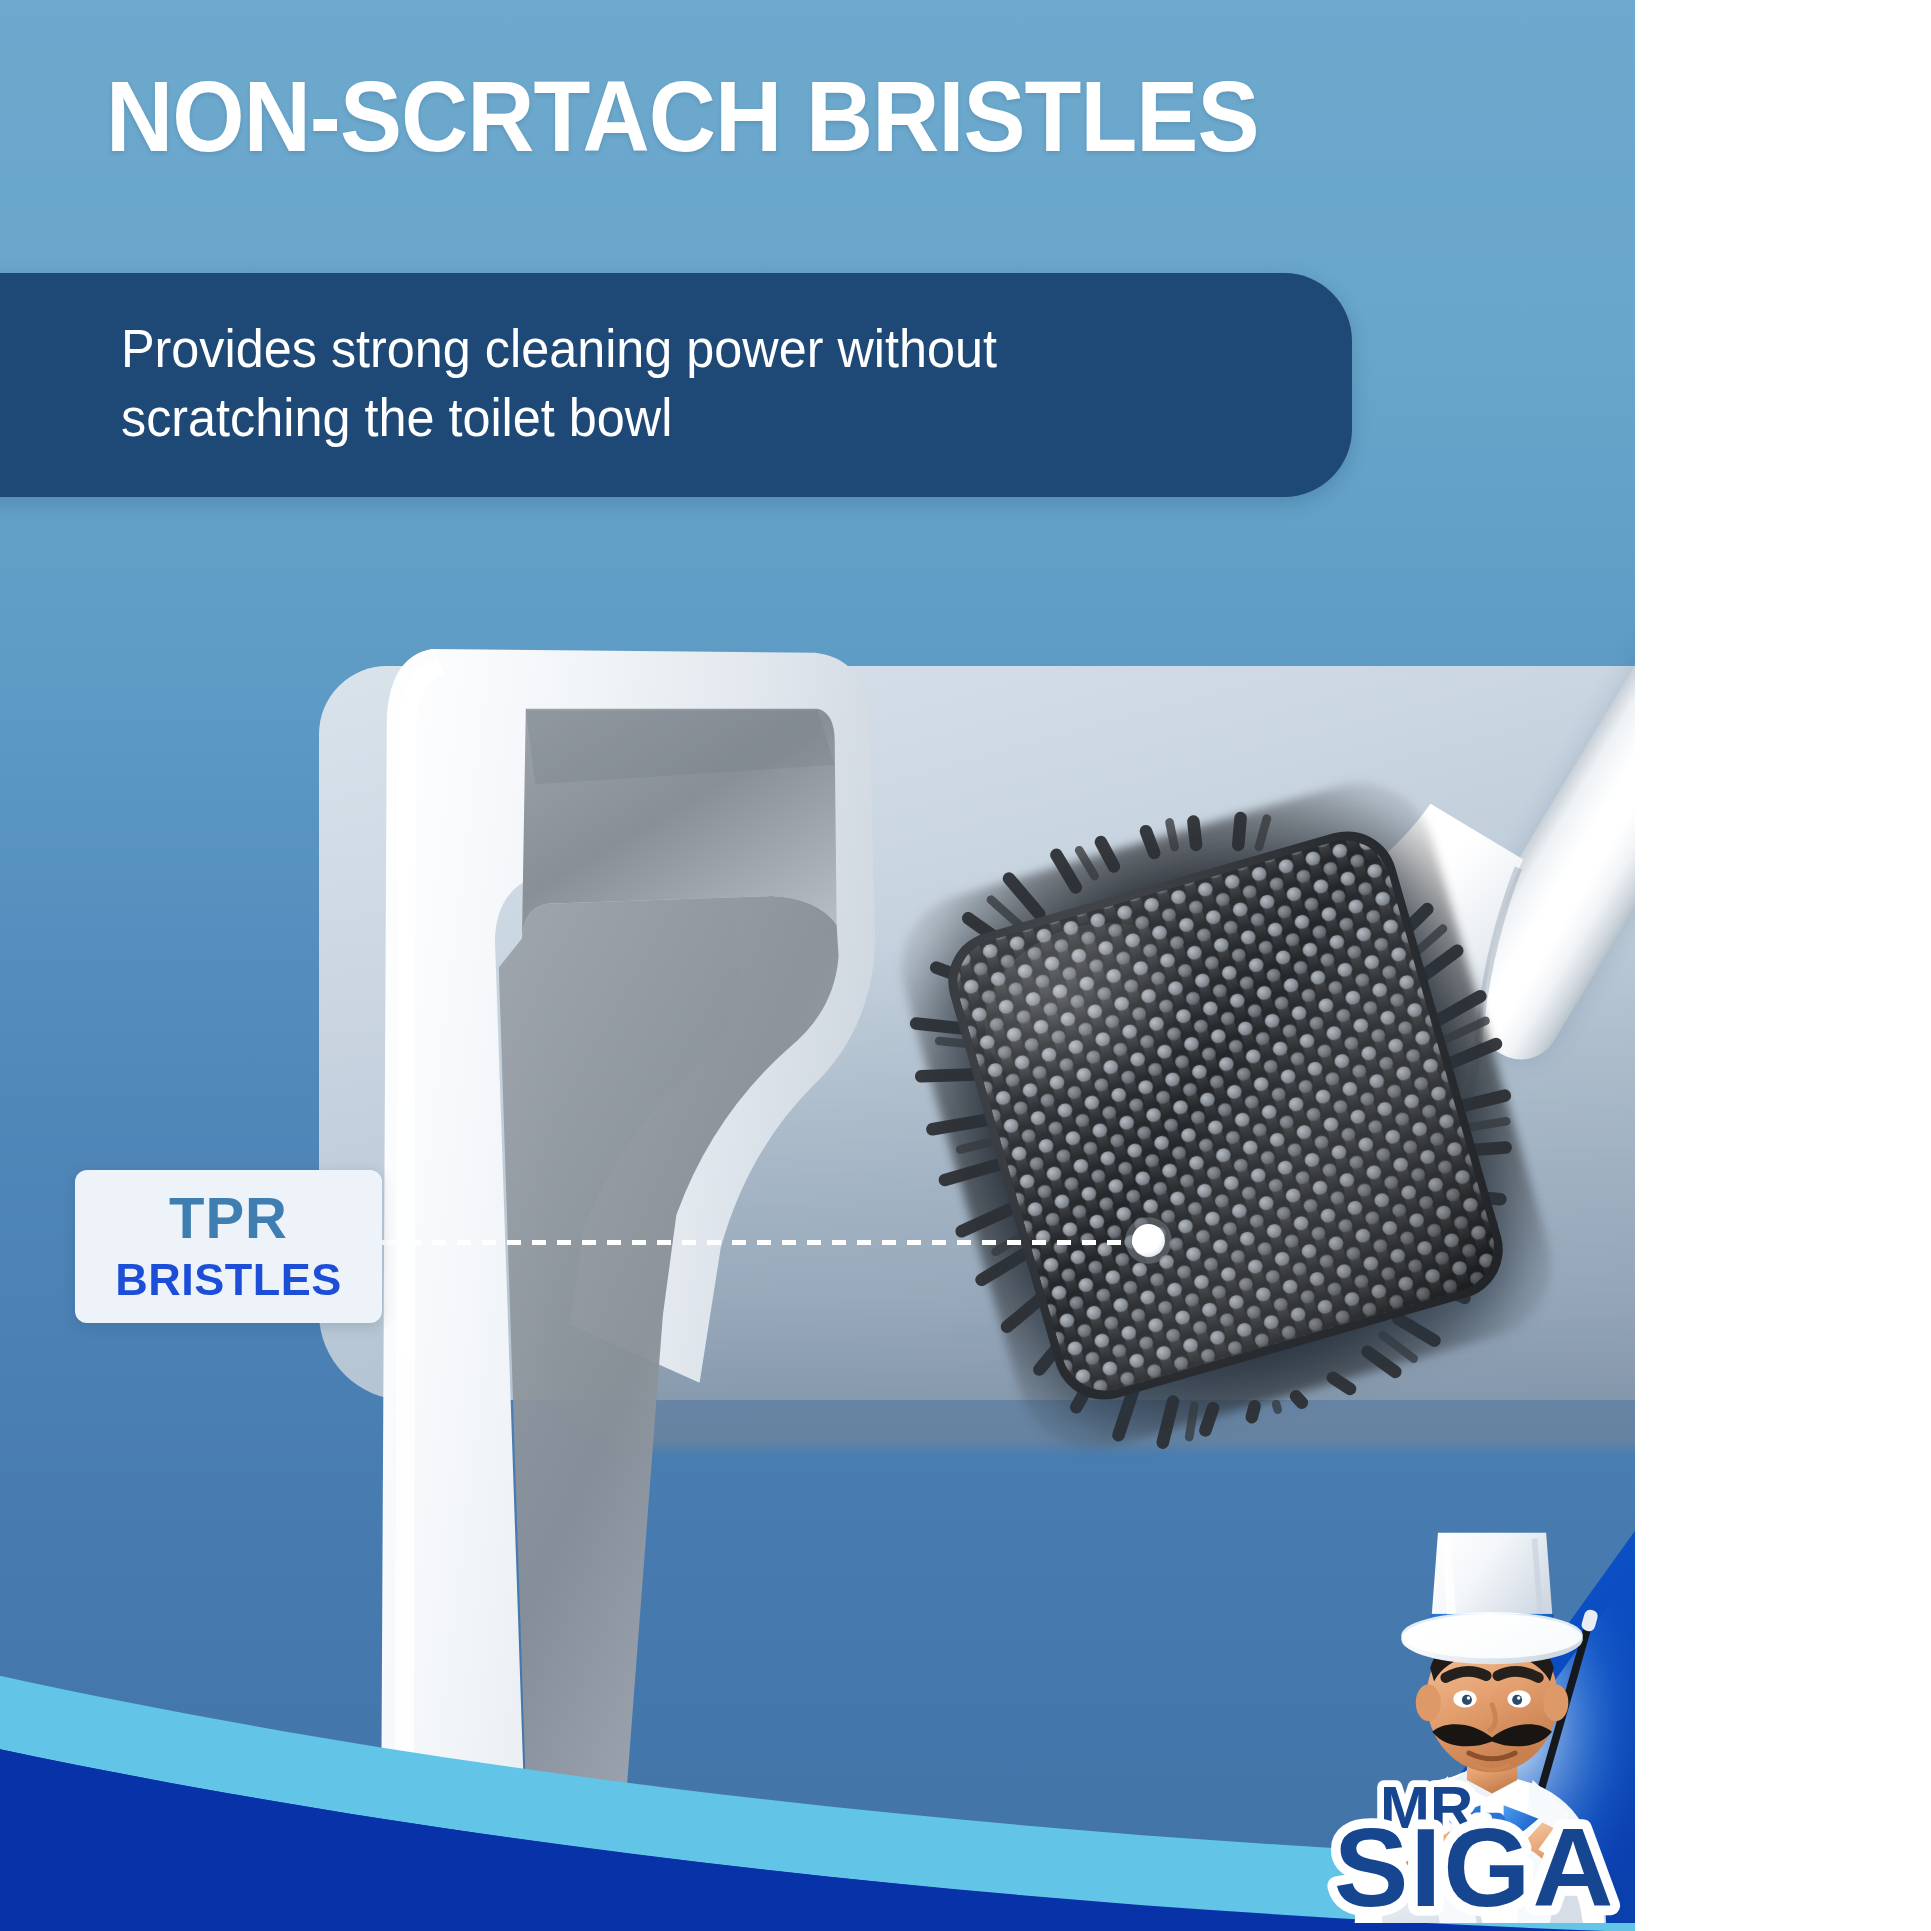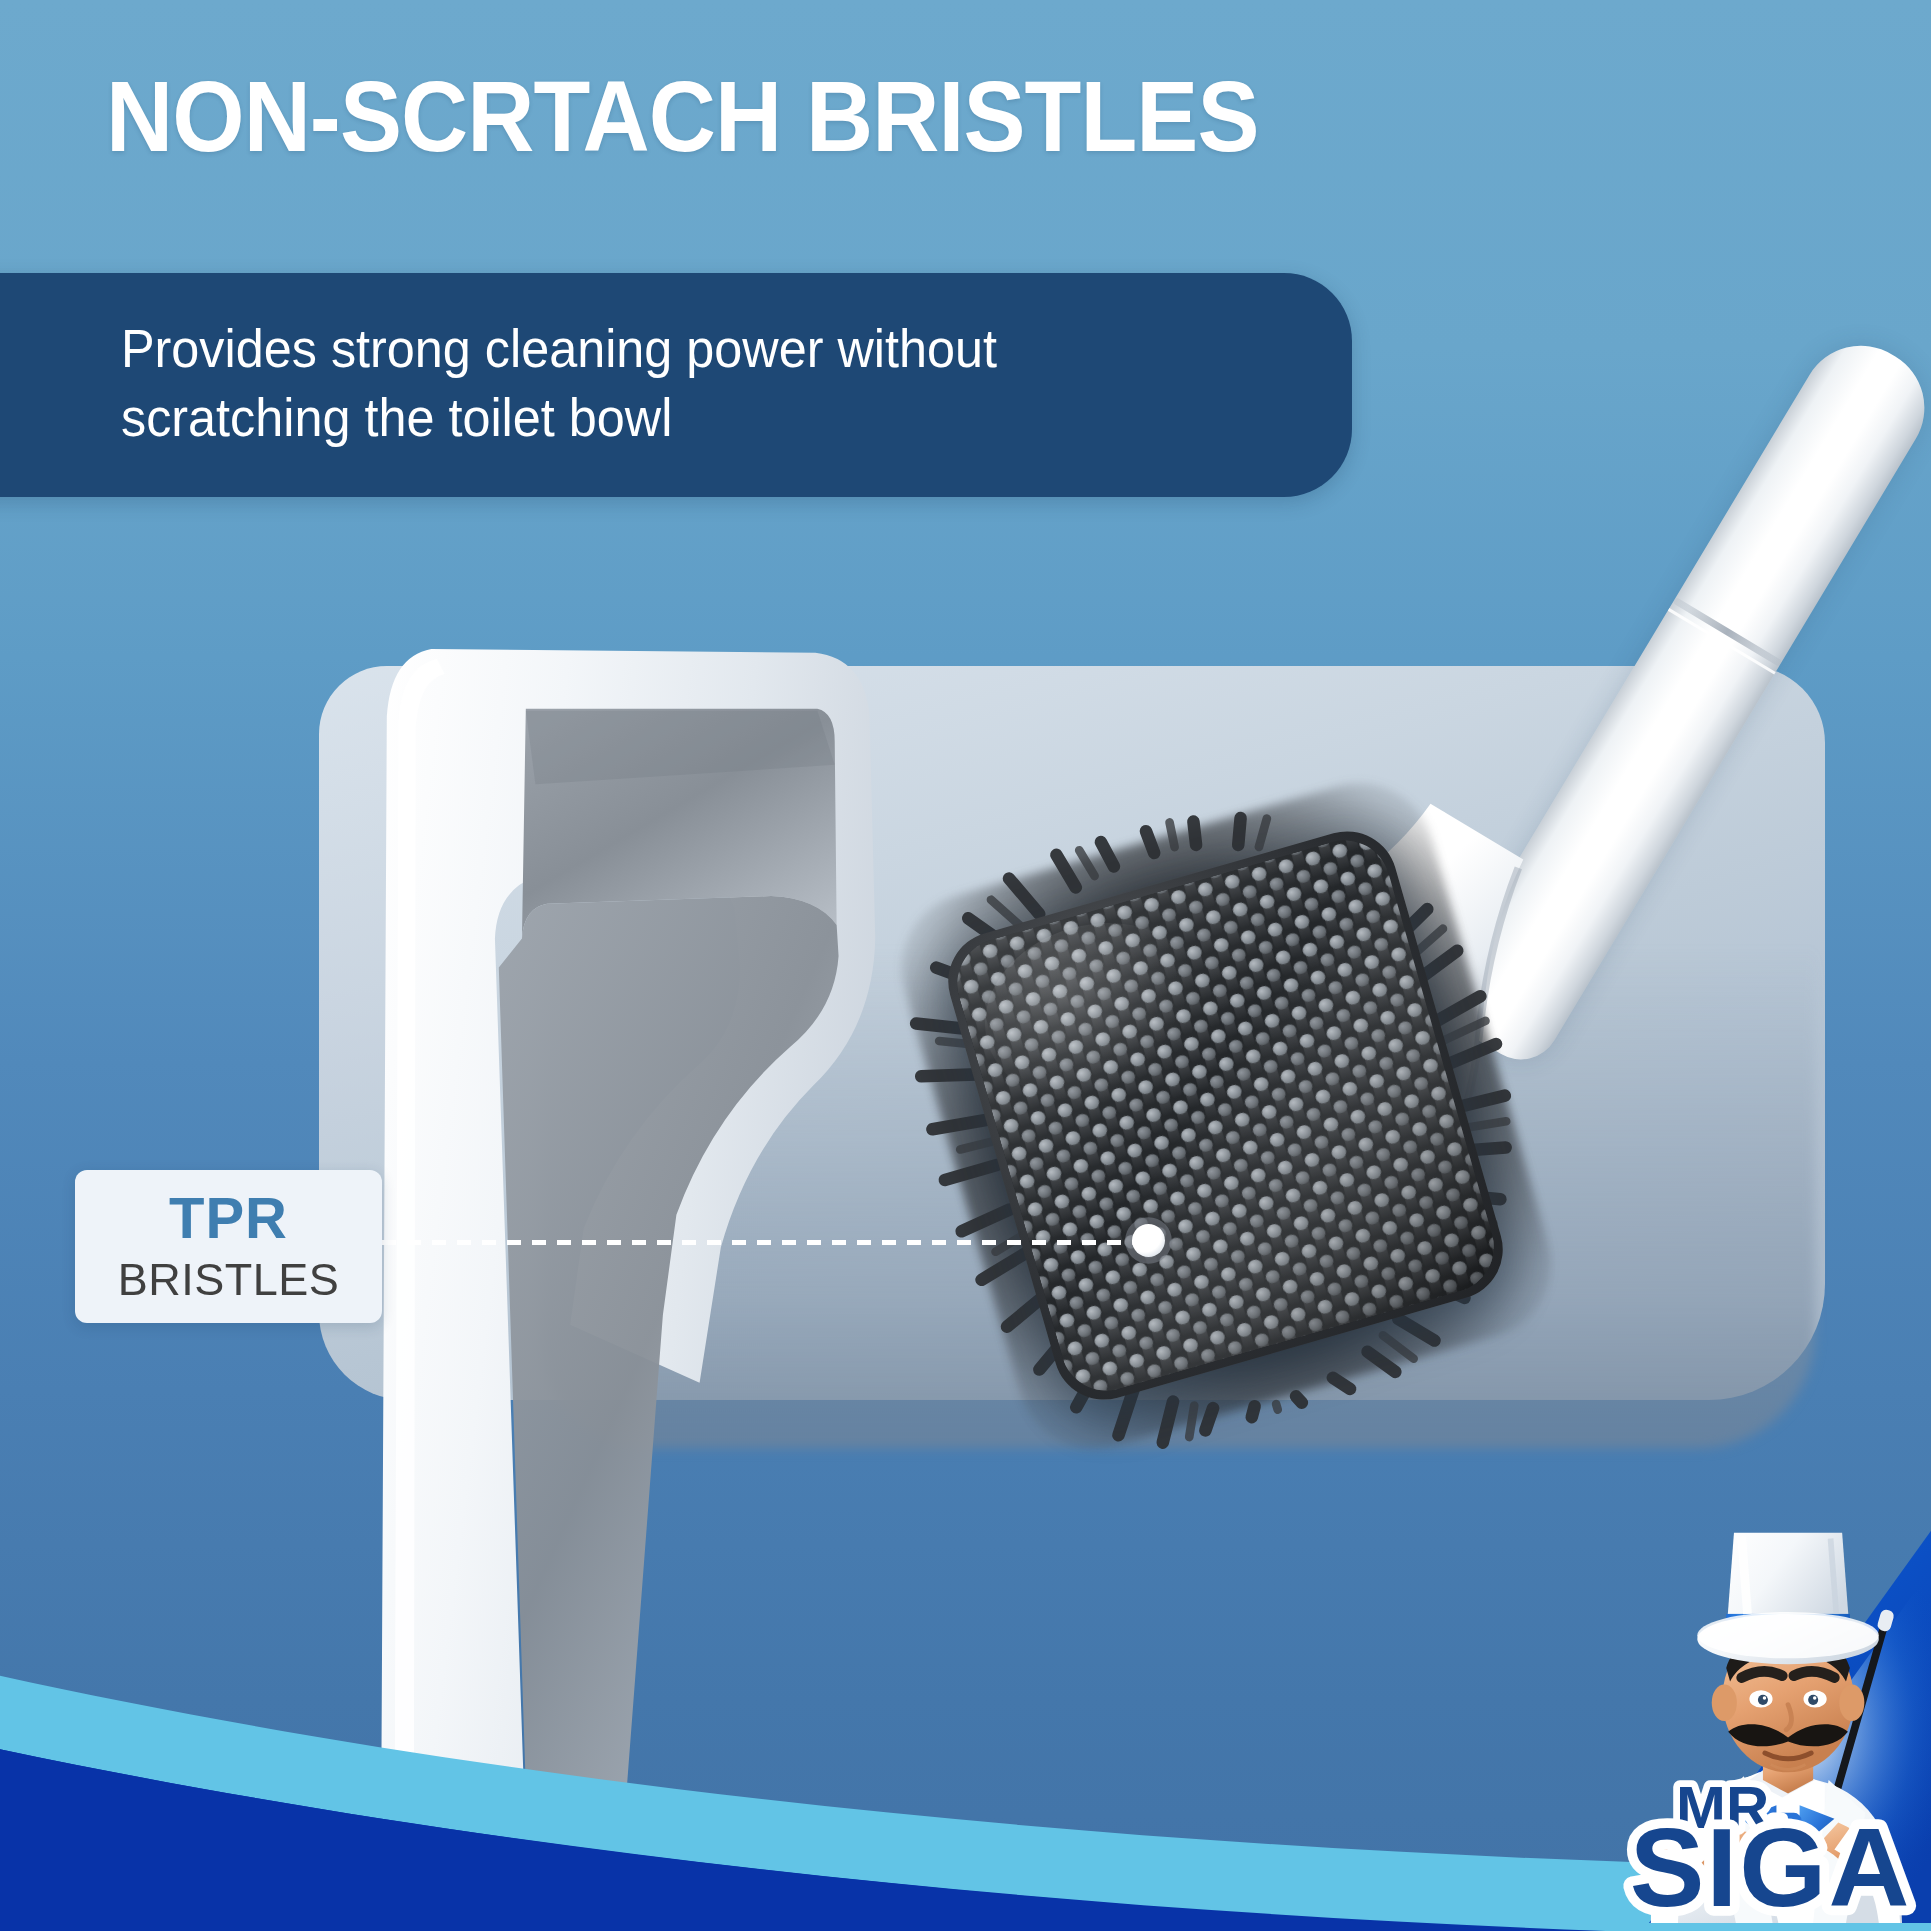--- a/index.html
+++ b/index.html
@@ -1,20 +1,20 @@
 <!DOCTYPE html>
 <html><head>
 <meta charset="utf-8">
 <style>
   html,body{margin:0;padding:0;background:#fff;}
   body{font-family:"Liberation Sans",sans-serif;}
 
   #stage{
     position:relative;
-    width:1931px;height:1931px;
+    width:1635px;height:1931px;
     overflow:hidden;
     background:linear-gradient(180deg,#6da9cd 0%,#69a6cb 18%,#5e9cc6 34%,#5189bb 55%,#4a7fb3 72%,#4477ab 88%,#4273a7 100%);
   }
 
   
   .headline{
     position:absolute;left:106px;top:66px;
     font-size:100px;line-height:1;
     font-weight:bold;color:#ffffff;
     letter-spacing:-1px;
@@ -147,21 +147,21 @@
     width:307px;height:153px;
     background:#eef3f9;
     border-radius:12px;
     box-shadow:0 3.9px 13.5px rgba(20,50,80,.16);
     display:flex;flex-direction:column;align-items:center;justify-content:center;
   }
   .callout .l1{
     font-size:58px;font-weight:bold;color:#3f7eb0;line-height:.98;letter-spacing:1px;
   }
   .callout .l2{
-    font-size:45px;font-weight:normal;color:#404040;line-height:1.05;letter-spacing:0.5px;margin-top:9px;
+    font-size:45px;font-weight:bold;color:#1d4ed8;line-height:1.05;letter-spacing:0.5px;margin-top:9px;
   }
   .leader{
     position:absolute;left:382px;top:1240px;
     width:772px;height:4.8px;
     background:repeating-linear-gradient(90deg,#ffffff 0 13.5px, rgba(255,255,255,0) 13.5px 25px);
   }
   .leader-dot{
     position:absolute;left:1132px;top:1224px;
     width:33px;height:33px;border-radius:50%;
     background:radial-gradient(circle at 38% 34%,#ffffff 0 56%, #e7ecf1 72%, #cbd3db 100%);

